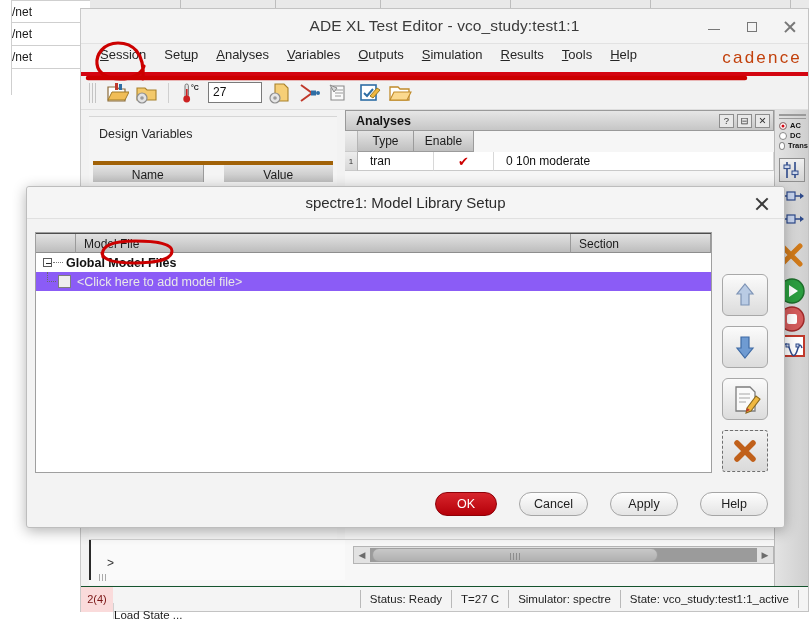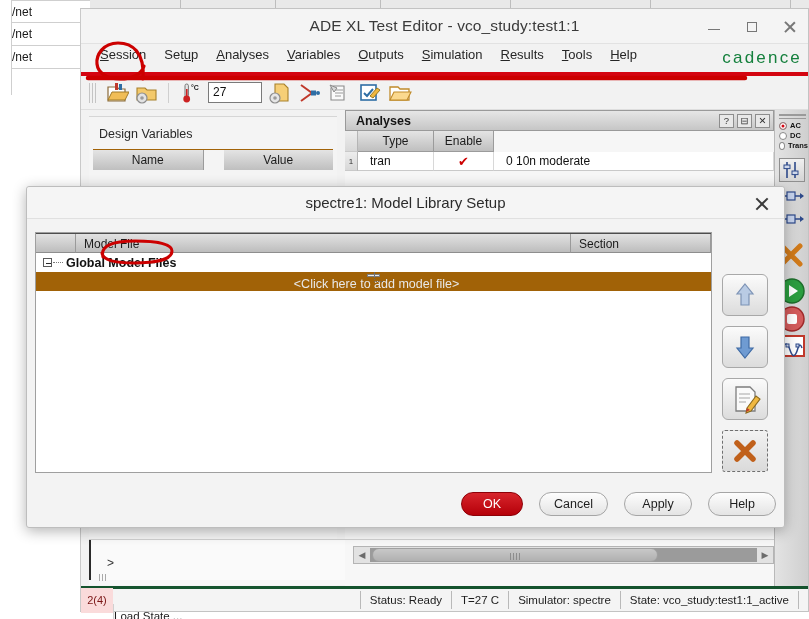--- a/index.html
+++ b/index.html
@@ -47,42 +47,42 @@
   .winbtn .cl1, .winbtn .cl2 { position:absolute; left:7px; top:1px; width:1.6px; height:14px; background:#777; }
   .winbtn .cl1 { transform:rotate(45deg); }
   .winbtn .cl2 { transform:rotate(-45deg); }
 
   
   .menubar { height:28px; background:#f2f2f2; display:flex; align-items:flex-start;
     padding-left:10px; position:relative; }
   .menu-item { font-size:13px; color:#262626; padding:3px 9px; cursor:default; white-space:nowrap; }
   .menu-item u { text-decoration:underline; }
   .cadence-logo { position:absolute; right:6px; top:4px; font-size:17px;
-    color:#15803d; letter-spacing:2.2px; font-family:"Liberation Sans", sans-serif; }
+    color:#c2410c; letter-spacing:2.2px; font-family:"Liberation Sans", sans-serif; }
   .red-rule { height:4px; background:#d40511; width:100%; }
 
   
   .toolbar { height:34px; background:#f2f2f2; display:flex; align-items:center;
     padding-left:8px; gap:4px; border-bottom:1px solid #dedede; }
   .grip { width:7px; height:20px; margin-right:3px;
     background: repeating-linear-gradient(to right,#c4c4c4 0 1px,transparent 1px 3px); }
   .tb-sep { width:1px; height:20px; background:#cfcfcf; margin:0 5px; }
   .tbico { width:26px; height:26px; position:relative; cursor:pointer; }
   .temp-input { width:54px; height:21px; border:1px solid #7a7a7a; background:#fff;
     font-size:12px; padding:0 4px; color:#111; line-height:19px;
     font-family:"Liberation Sans", sans-serif; }
 
   
   .content { position:relative; height:calc(100% - 35px - 28px - 4px - 34px); background:#f2f2f2; }
 
   
   .dv-pane { position:absolute; left:8px; top:6px; width:248px; bottom:0; background:#f4f4f4;
     border-top:1px solid #d6d6d6; }
   .dv-title { font-size:12.5px; color:#2a2a2a; padding:10px 8px 8px 10px; }
-  .dv-head { display:flex; height:21px; border-top:1px solid #a16207; margin:0 4px;gap:20px; }
+  .dv-head { display:flex; height:21px; border-top:4px solid #a16207; margin:12px 4px;gap:20px; }
   .dv-th { flex:1; background:linear-gradient(#e4e4e4,#bfbfbf); border-right:1px solid #9b9b9b;
     font-size:12px; color:#1c1c1c; text-align:center; line-height:21px; }
   .dv-th:last-child { border-right:none; }
 
   
   .an-pane { position:absolute; left:264px; top:0; right:34px; bottom:0; background:#f6f6f6; }
   .an-bar { height:21px; background:linear-gradient(#e6e6e6,#c6c6c6);
     border:1px solid #9a9a9a; display:flex; align-items:center; padding:0 3px; }
   .an-bar .lbl { font-size:12.5px; font-weight:bold; color:#141414; padding-left:7px; flex:1; }
   .an-btn { width:15px; height:14px; border:1px solid #8d8d8d; background:#e8e8e8;
@@ -125,21 +125,21 @@
   .hs-track { flex:1; height:14px; background:#9b9b9b; position:relative; }
   .hs-thumb { position:absolute; left:2px; top:0; width:74%; height:14px;
     background:linear-gradient(#c8c8c8,#b0b0b0); border-radius:7px; border:1px solid #a0a0a0; }
   .hs-grip { position:absolute; left:50%; top:4px; transform:translateX(-50%); width:10px; height:7px;
     background:repeating-linear-gradient(to right,#8d8d8d 0 1px,transparent 1px 3px); }
   .resize-grip { position:absolute; left:10px; bottom:4px; width:9px; height:7px;
     background:repeating-linear-gradient(to right,#a9a9a9 0 1px,transparent 1px 3px); }
 
   
   .statusbar { position:absolute; left:0; right:0; bottom:0; height:25px;
-    background:#f4f4f4; border-top:3px solid #14532d; display:flex; align-items:center;
+    background:#f4f4f4; border-top:1px solid #14532d; display:flex; align-items:center;
     font-size:11.5px; color:#1d1d1d; }
   .sb-count { width:32px; height:25px; background:#fadbdb; color:#7a1515;
     display:flex; align-items:center; justify-content:center; font-size:11px; }
   .sb-msg { flex:1; padding-left:0; border-left:1px solid #d0d0d0; height:25px; line-height:25px;margin-top:33px; }
   .sb-cell { padding:0 9px; border-left:1px solid #b9b9b9; height:18px; line-height:18px;
     display:flex; align-items:center; }
   .sb-end { width:10px; border-left:1px solid #b9b9b9; height:18px; }
 
   
   .modal {
@@ -161,37 +161,37 @@
   .tbl-head { display:flex; height:20px; border-top:1px solid #4d4d4d; }
   .th { background:linear-gradient(#e2e2e2,#bdbdbd); border-right:1px solid #9a9a9a;
     border-bottom:1px solid #8e8e8e; font-size:12px; color:#1b1b1b; line-height:20px;
     padding-left:8px; overflow:hidden; white-space:nowrap; }
   .tr-group { display:flex; height:19px; background:#fff; align-items:center; }
   .expander { width:9px; height:9px; border:1px solid #5a5a5a; background:#fff; margin-left:7px;
     position:relative; cursor:pointer; }
   .expander:before { content:""; position:absolute; left:1.5px; top:3.5px; width:5px; height:1px; background:#2a2a2a; }
   .dots { width:10px; height:1px; border-top:1px dotted #7a7a7a; margin-left:1px; }
   .group-label { font-size:12.5px; font-weight:bold; color:#111; margin-left:3px; }
-  .tr-item { display:flex; height:19px; background:#a16207; align-items:center;flex-direction:column; }
+  .tr-item { display:flex; height:19px; background:#8b5cf6; align-items:center; }
   .tree-elbow { width:22px; height:19px; position:relative; }
   .tree-elbow:before { content:""; position:absolute; left:11px; top:0; width:1px; height:10px;
     border-left:1px dotted #6a6a6a; }
   .tree-elbow:after { content:""; position:absolute; left:11px; top:9px; width:9px; height:1px;
     border-top:1px dotted #6a6a6a; }
   .itm-chk { width:13px; height:13px; background:#eeeeee; border:1px solid #7d7d7d; }
   .itm-label { font-size:12.5px; color:#e8e8e8; margin-left:6px; white-space:nowrap; }
 
   .sidebtns { position:absolute; right:10px; top:50px; width:52px; }
   .sbtn { width:46px; height:42px; margin-bottom:10px; border:1px solid #a8a8a8;
     border-radius:6px; background:linear-gradient(#fbfbfb,#dcdcdc); position:relative; cursor:pointer; }
   .sbtn.dashed { border:1px dashed #6f6f6f; border-radius:3px;
     background:linear-gradient(#f2f2f2,#dadada); }
 
   .modal-foot { position:absolute; left:0; right:0; bottom:0; height:46px;
-    display:flex; align-items:center; justify-content:flex-end; padding-right:8px; gap:16px; }
+    display:flex; align-items:center; justify-content:flex-end; padding-right:16px; gap:22px; }
   .btn { min-width:68px; height:24px; border-radius:12px; border:1px solid #a5a5a5;
     background:linear-gradient(#fdfdfd,#e4e4e4); font-size:12.5px; color:#1e1e1e;
     display:flex; align-items:center; justify-content:center; cursor:pointer; padding:0 14px; }
   .btn.primary { background:linear-gradient(#d7252c,#b50009); border:1px solid #8d0007; color:#fff;
     min-width:62px; }
 
   
   .anno { position:absolute; pointer-events:none; }
   .anno svg { display:block; overflow:visible; }
 </style>
@@ -322,21 +322,21 @@
 
       <div class="an-pane">
         <div class="an-bar">
           <div class="lbl">Analyses</div>
           <div class="an-btn">?</div>
           <div class="an-btn">⊟</div>
           <div class="an-btn">✕</div>
         </div>
         <div class="an-head">
           <div class="rownum"></div>
-          <div class="an-th" style="width:76px">Type</div>
+          <div class="an-th" style="width:56px">Type</div>
           <div class="an-th" style="width:60px">Enable</div>
         </div>
         <div class="an-row">
           <div class="rownum">1</div>
           <div class="an-cell" style="width:76px">tran</div>
           <div class="an-cell chk-red" style="width:60px">✔</div>
           <div class="an-cell" style="flex:1">0 10n moderate</div>
         </div>
       </div>
 

